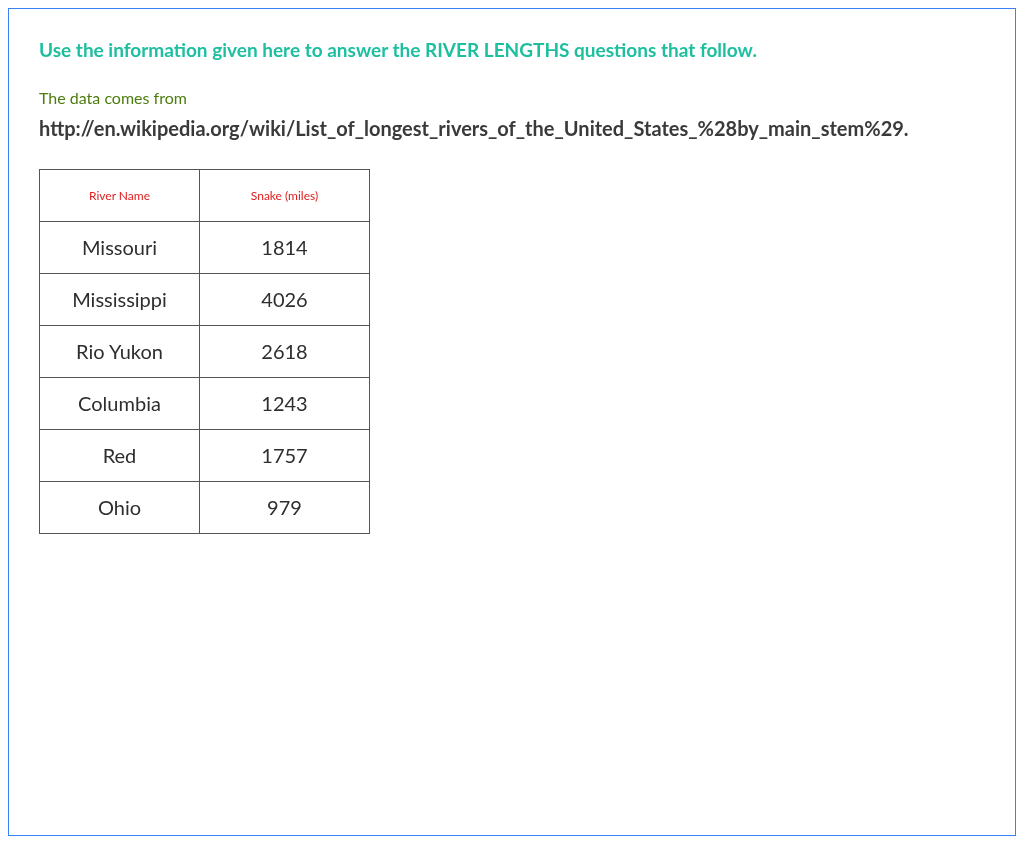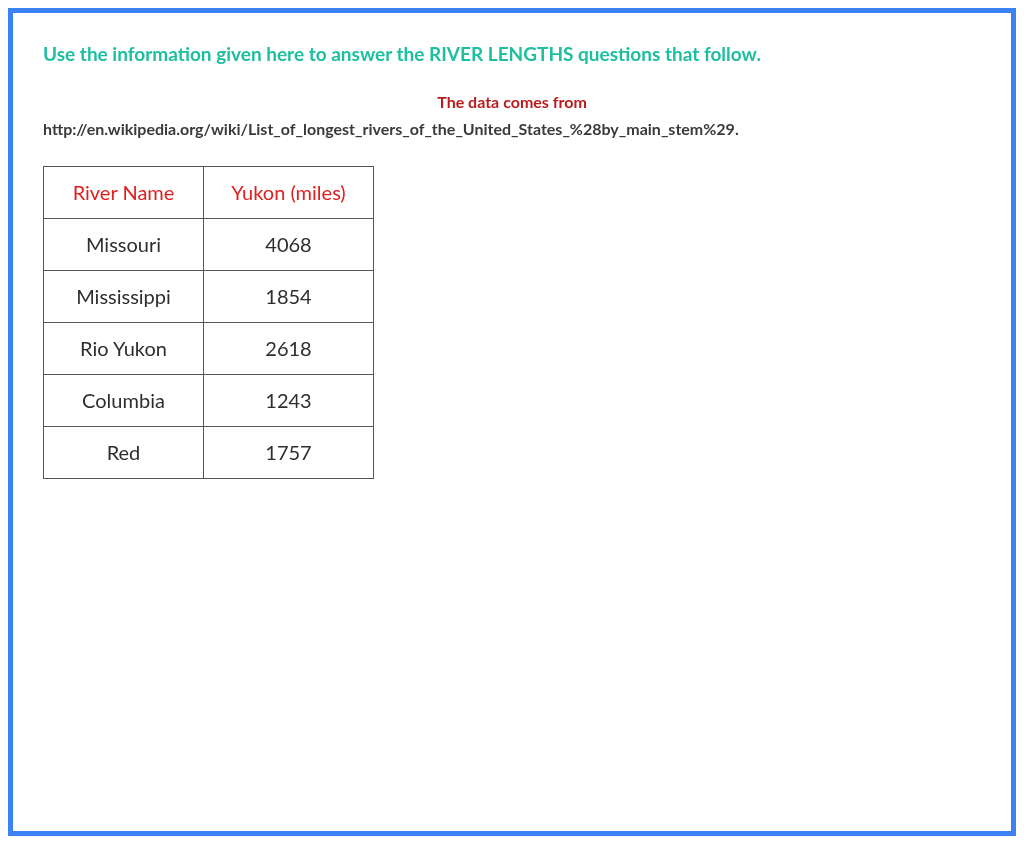--- a/index.html
+++ b/index.html
@@ -7,57 +7,56 @@
       margin: 0;
       padding: 0;
     }
     body {
       font-family: 'Lato', 'Helvetica Neue', Arial, sans-serif;
       background: #ffffff;
       padding: 8px;
       width: 1024px;
     }
     .container {
-      border: 5px solid #3b82f6;
+      border: 1px solid #3b82f6;
       padding: 28px 30px 60px 30px;
       min-height: 828px;
     }
     .instruction {
       color: #1dbf9f;
       font-weight: 700;
       font-size: 19px;
       line-height: 1.4;
       margin-bottom: 20px;
     }
     .source-intro {
-      color: #b91c1c;
-      font-weight: 700;
+      color: #4d7c0f;
+      font-weight: 400;
       font-size: 16px;
       line-height: 1.7;
-      text-align: center;
     }
     .source-url {
       color: #3a3a3a;
       font-weight: 700;
-      font-size: 16px;
+      font-size: 20px;
       line-height: 1.7;
       margin-bottom: 24px;
     }
     table {
       border-collapse: collapse;
     }
     th, td {
       border: 1px solid #555;
       text-align: center;
       vertical-align: middle;
     }
     th {
       color: #e02020;
       font-weight: 400;
-      font-size: 20px;
+      font-size: 12px;
       padding: 12px 10px;
       height: 52px;
     }
     th.col-name {
       width: 160px;
     }
     th.col-length {
       width: 170px;
     }
     td {
@@ -75,40 +74,44 @@
 
   <p class="instruction">Use the information given here to answer the RIVER LENGTHS questions that follow.</p>
 
   <p class="source-intro">The data comes from</p>
   <p class="source-url">http://en.wikipedia.org/wiki/List_of_longest_rivers_of_the_United_States_%28by_main_stem%29.</p>
 
   <table>
     <thead>
       <tr>
         <th class="col-name">River Name</th>
-        <th class="col-length">Yukon (miles)</th>
+        <th class="col-length">Snake (miles)</th>
       </tr>
     </thead>
     <tbody>
       <tr>
         <td>Missouri</td>
-        <td>4068</td>
+        <td>1814</td>
       </tr>
       <tr>
         <td>Mississippi</td>
-        <td>1854</td>
+        <td>4026</td>
       </tr>
       <tr>
         <td>Rio Yukon</td>
         <td>2618</td>
       </tr>
       <tr>
         <td>Columbia</td>
         <td>1243</td>
       </tr>
       <tr>
         <td>Red</td>
         <td>1757</td>
       </tr>
+      <tr>
+        <td>Ohio</td>
+        <td>979</td>
+      </tr>
     </tbody>
   </table>
 
 </div>
 
 </body></html>

